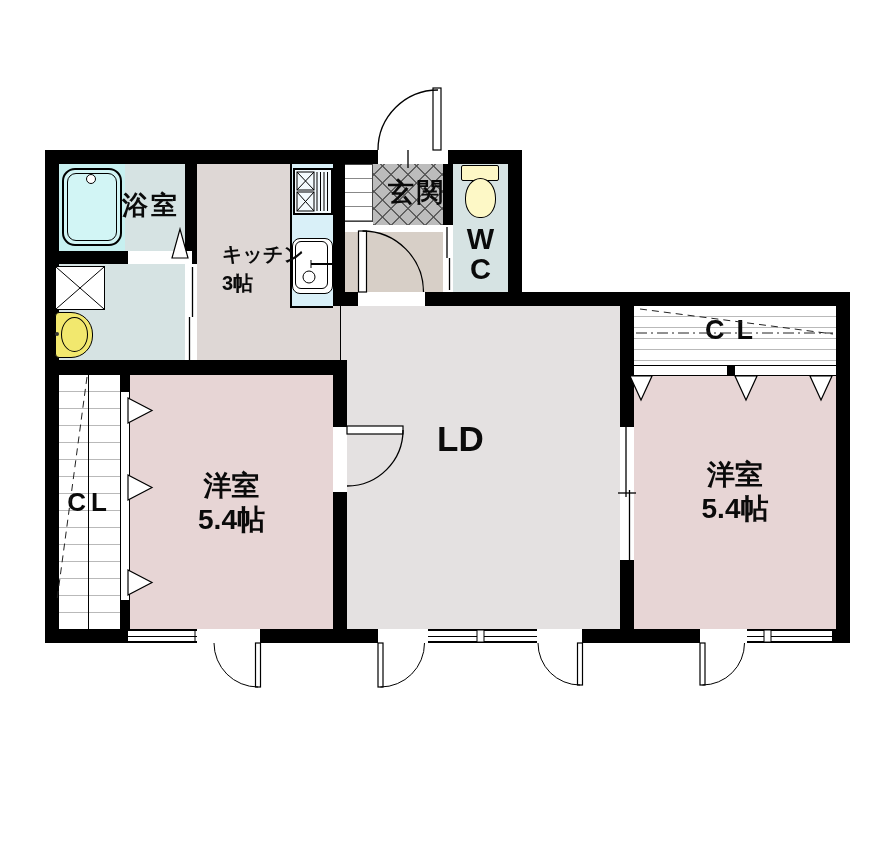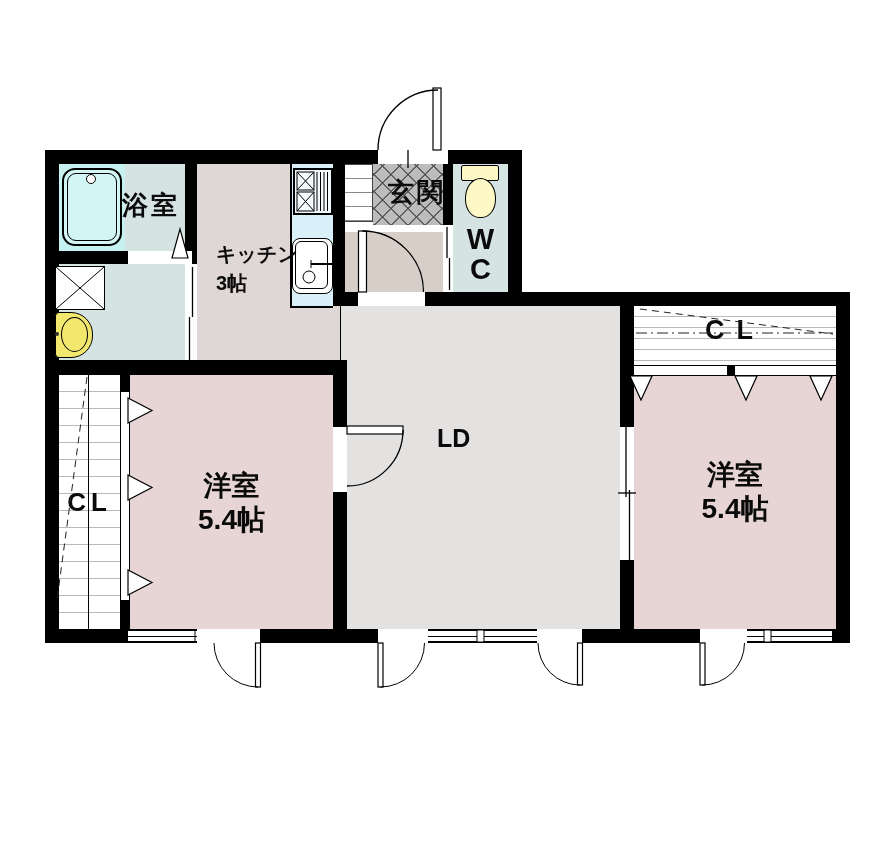--- a/index.html
+++ b/index.html
@@ -112,26 +112,26 @@
     <div class="fixture" style="left:5px;top:4px;width:27px;height:35px;border:1px solid #000;border-radius:50%;"></div>
     <div class="fixture" style="left:-1px;top:19px;width:4px;height:4px;border-radius:50%;background:#333;"></div>
   </div>
   <div class="fixture" style="left:461px;top:165px;width:38px;height:16px;border:1.5px solid #000;border-radius:2px;background:var(--toilet-fixture);"></div>
   <div class="fixture" style="left:465px;top:178px;width:31px;height:40px;border:1.5px solid #000;border-radius:50% 50% 46% 46%;background:var(--toilet-fixture);"></div>
   <div class="fixture" style="left:292px;top:238px;width:41px;height:56px;border:1.5px solid #000;border-radius:8px;background:#fff;">
     <div class="fixture" style="left:2px;top:2px;width:33px;height:48px;border:1px solid #000;border-radius:6px;"></div>
   </div>
 
   <div class="lbl" style="left:122px;top:192px;font-size:26px;letter-spacing:3px;">浴室</div>
-  <div class="lbl" style="left:216px;top:240px;font-size:20px;line-height:29px;"><div>キッチン</div><div>3帖</div></div>
+  <div class="lbl" style="left:222px;top:240px;font-size:20px;line-height:29px;"><div>キッチン</div><div>3帖</div></div>
   <div class="lbl" style="left:388px;top:179px;font-size:26px;letter-spacing:3px;">玄関</div>
   <div class="lbl" style="left:453px;top:224px;width:55px;text-align:center;font-size:29px;line-height:30px;"><div>W</div><div>C</div></div>
   <div class="lbl" style="left:634px;top:317px;width:202px;text-align:center;font-size:27px;letter-spacing:12px;">CL</div>
   <div class="lbl" style="left:59px;top:489px;width:61px;text-align:center;font-size:26px;letter-spacing:5px;">CL</div>
-  <div class="lbl" style="left:437px;top:415px;font-size:25px;line-height:47px;"><div>LD</div></div>
+  <div class="lbl" style="left:437px;top:415px;font-size:35px;line-height:47px;"><div>LD</div></div>
   <div class="lbl" style="left:130px;top:469px;width:203px;text-align:center;font-size:28px;line-height:34px;"><div>洋室</div><div>5.4帖</div></div>
   <div class="lbl" style="left:634px;top:458px;width:202px;text-align:center;font-size:28px;line-height:34px;"><div>洋室</div><div>5.4帖</div></div>
 
   <svg class="overlay" width="894" height="848" viewBox="0 0 894 848">
 
     <g>
       <rect class="leaf" x="433" y="88" width="8" height="62"></rect>
       <path class="ln" d="M438,90 A60 60 0 0 0 378,150"></path>
       <path class="ln" d="M408,150 V168"></path>
     </g>

